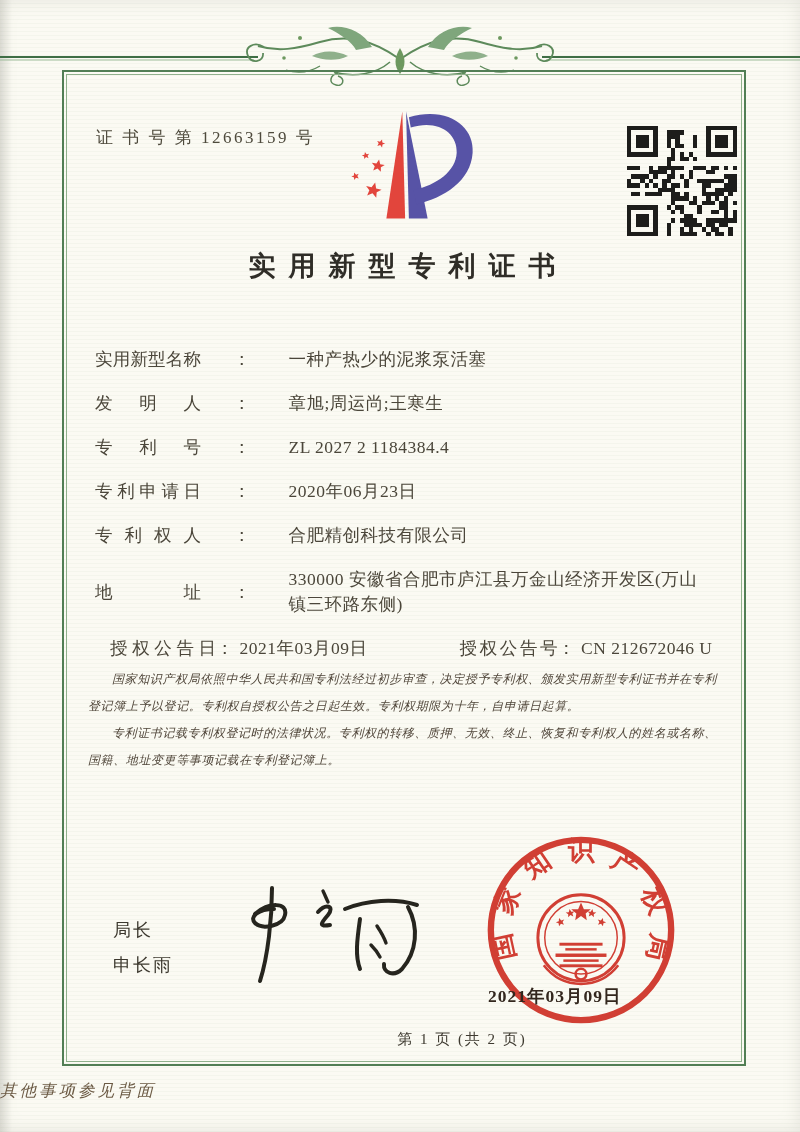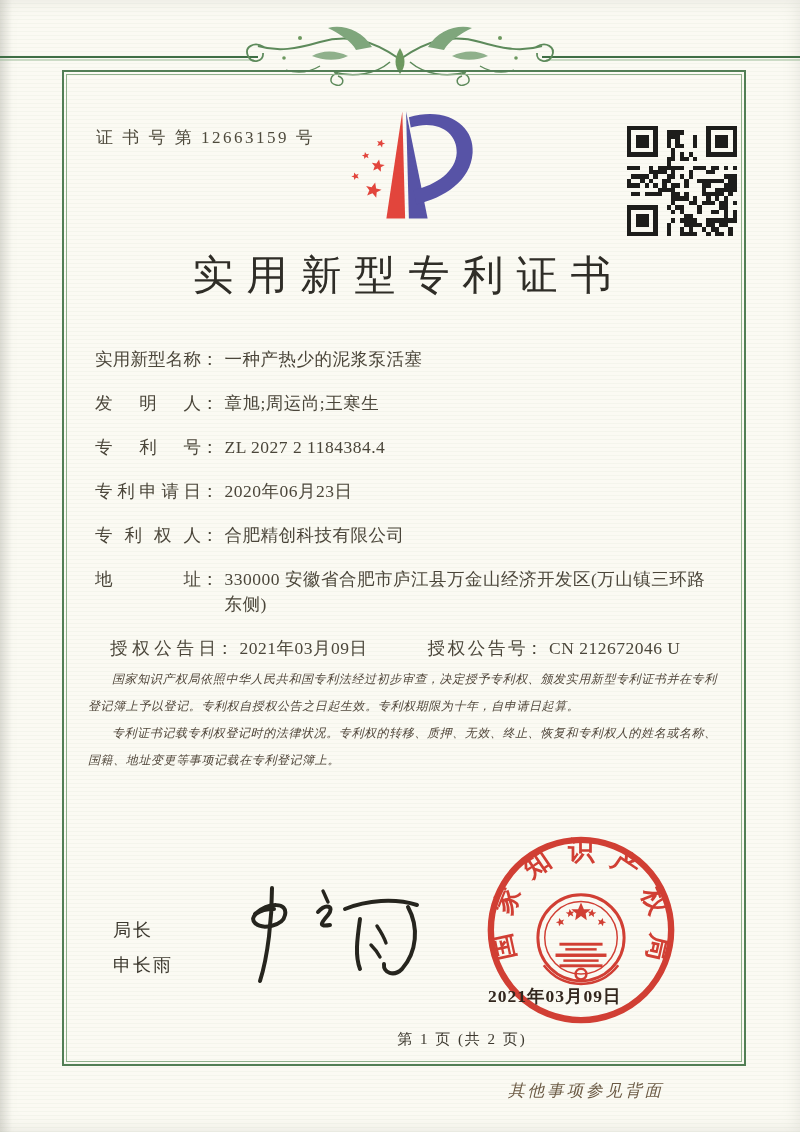--- a/index.html
+++ b/index.html
@@ -11,42 +11,42 @@
           #fbfaf3;
         box-shadow: inset 0 0 18px rgba(130,130,115,0.18);}
   .ornament-top{position:absolute;left:0;top:14px;width:800px;height:92px;}
   .inner-border{position:absolute;left:62px;top:70px;width:680px;height:992px;
         border:2.5px solid #517e54;}
   .inner-border::after{content:"";position:absolute;inset:2px;border:1px solid #8fb08b;}
   .cert-no{position:absolute;left:96px;top:126px;font-size:17px;color:#4e4a3c;letter-spacing:2.5px;}
   .logo{position:absolute;left:332px;top:104px;width:150px;height:122px;}
   .qr{position:absolute;left:627px;top:126px;width:110px;height:110px;}
   .title{position:absolute;left:62px;top:248px;width:680px;text-align:center;
-        font-size:41px;font-weight:400;color:#2f2d27;letter-spacing:13px;text-indent:13px;}
+        font-size:27px;font-weight:700;color:#2f2d27;letter-spacing:13px;text-indent:13px;}
   .fields{position:absolute;left:95px;top:347px;width:620px;font-size:17.5px;color:#4b463a;}
-  .frow{display:flex;align-items:flex-start;line-height:25px;margin-bottom:19px;}
+  .frow{display:flex;align-items:center;line-height:25px;margin-bottom:19px;gap:32px;}
   .flabel{display:inline-block;width:106px;flex:0 0 106px;text-align:justify;text-align-last:justify;}
   .fcolon{flex:0 0 auto;padding-right:6px;}
   .fvalue{max-width:505px;letter-spacing:.5px;}
   .frow-double{display:flex;}
   .fgroup{display:flex;line-height:25px;margin-left:15px;}
   .fgroup.second{margin-left:60px;}
   .fgroup.second .flabel{width:98px;flex-basis:98px;}
   .body-text{position:absolute;left:88px;top:666px;width:632px;font-size:12px;line-height:27px;
         color:#50463a;letter-spacing:.6px;font-style:italic;}
   .body-text p{margin:0;text-indent:2em;}
   .sig-title{position:absolute;left:113px;top:918px;font-size:18px;color:#3c382e;letter-spacing:2px;}
   .sig-name{position:absolute;left:113px;top:953px;font-size:18px;color:#3c382e;letter-spacing:2px;}
   .signature{position:absolute;left:225px;top:878px;width:215px;height:112px;}
   .seal{position:absolute;left:483px;top:832px;width:196px;height:196px;opacity:.95;}
   .seal-date{position:absolute;left:488px;top:984px;width:190px;font-size:17.5px;font-weight:700;
         color:#33271e;letter-spacing:1px;z-index:3;}
   .page-info{position:absolute;left:62px;top:1030px;width:800px;text-align:center;
         font-size:15px;color:#3e3a30;letter-spacing:2px;}
-  .back-note{position:absolute;left:0;top:1080px;width:664px;text-align:right;font-style:italic;
+  .back-note{position:absolute;left:0;top:1080px;width:664px;text-align:left;font-style:italic;
         font-size:16.5px;color:#6b5a44;letter-spacing:3px;}
 </style>
 </head>
 <body>
 
 <div class="page">
 
   <svg class="ornament-top" viewBox="0 0 800 92">
     <path d="M0,43 H258" stroke="#3f6e45" stroke-width="2.2" fill="none"></path>
     <path d="M0,46 H254" stroke="#9dbb9a" stroke-width="1" fill="none"></path>

